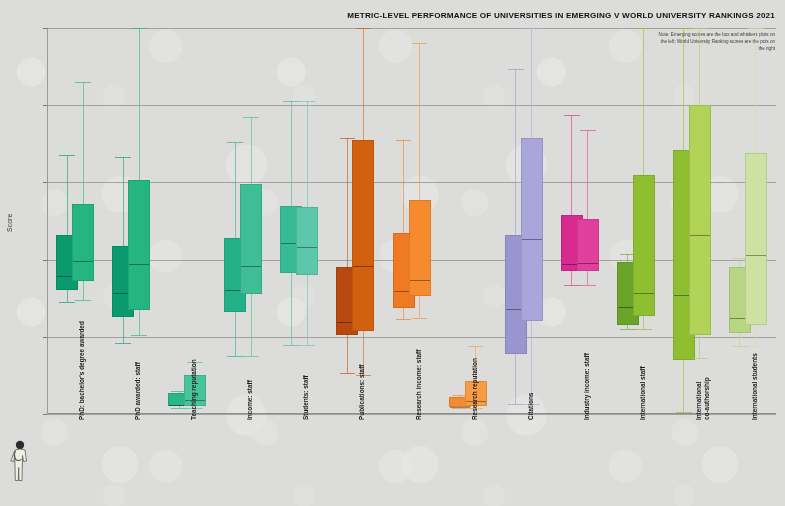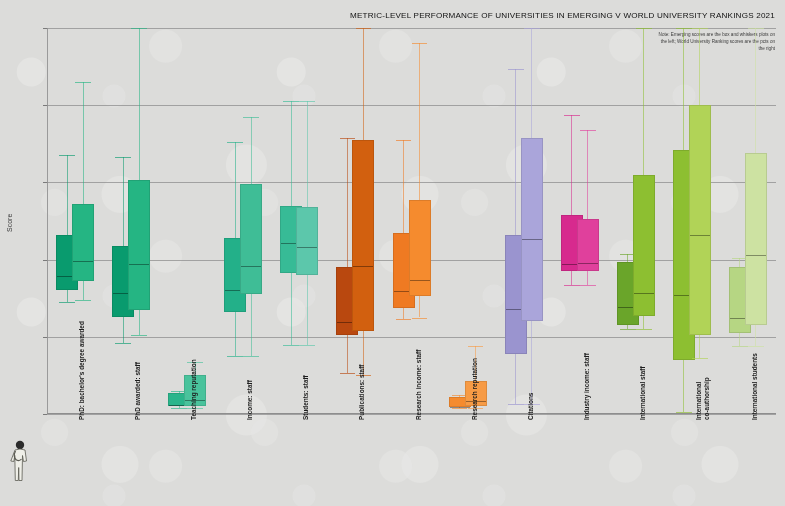--- a/index.html
+++ b/index.html
@@ -24,21 +24,21 @@
       radial-gradient(circle at 40% 72%, rgba(255,255,255,.6) 0 18px, rgba(0,0,0,0) 19px),
       radial-gradient(circle at 72% 22%, rgba(255,255,255,.55) 0 16px, rgba(0,0,0,0) 17px),
       radial-gradient(circle at 88% 66%, rgba(255,255,255,.6) 0 20px, rgba(0,0,0,0) 21px),
       radial-gradient(circle at 26% 88%, rgba(255,255,255,.5) 0 13px, rgba(0,0,0,0) 14px),
       radial-gradient(circle at 60% 48%, rgba(255,255,255,.45) 0 11px, rgba(0,0,0,0) 12px);
     background-size:260px 240px,300px 270px,230px 210px,280px 250px,210px 230px,190px 200px;}
 
   
   .title{
     position:absolute;right:10px;top:11px;
-    font-size:8.1px;font-weight:normal;letter-spacing:.2px;
+    font-size:8.1px;font-weight:bold;letter-spacing:.2px;
     color:#111;text-align:right;white-space:nowrap;
   }
   .note{
     position:absolute;right:10px;top:31px;width:118px;
     font-size:4.6px;line-height:1.55;color:#3b3b3b;text-align:right;
   }
 
   
   .plot{position:absolute;left:47px;top:28px;width:729px;height:386px;}
   .grid-line{position:absolute;left:0;width:100%;height:1px;background:#8e8e8e;opacity:.75;}

